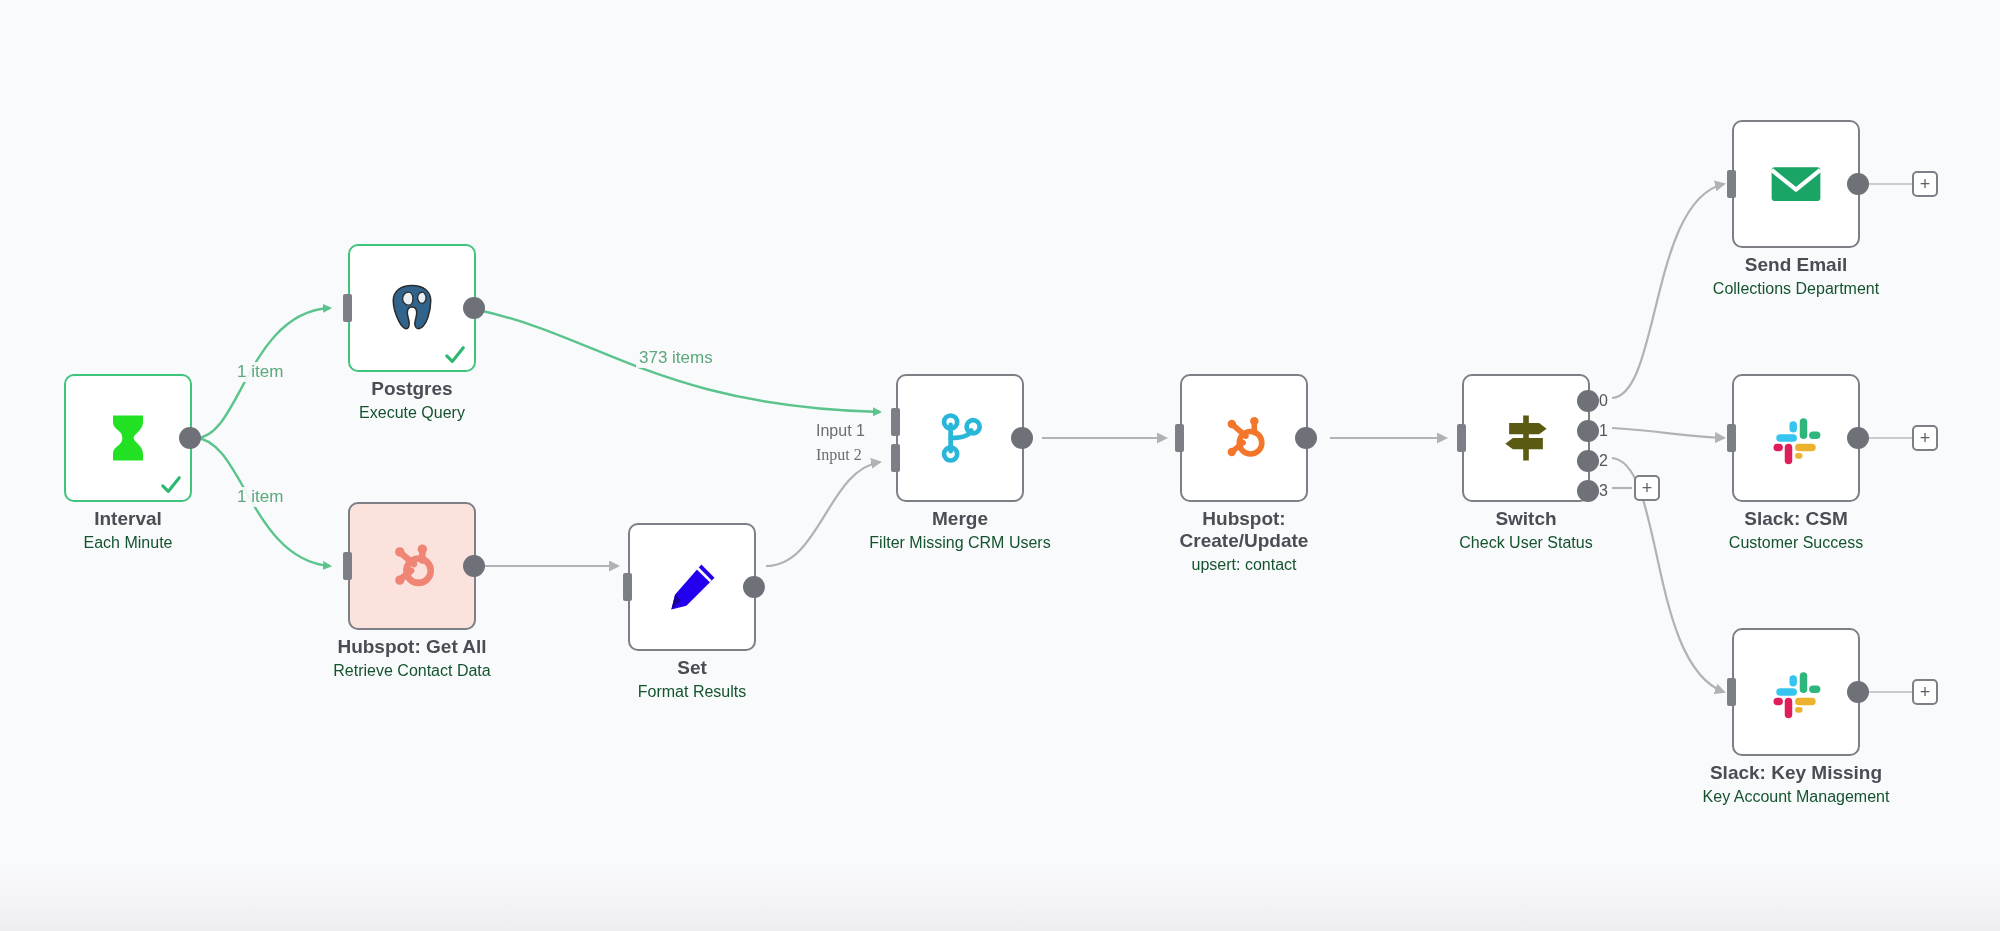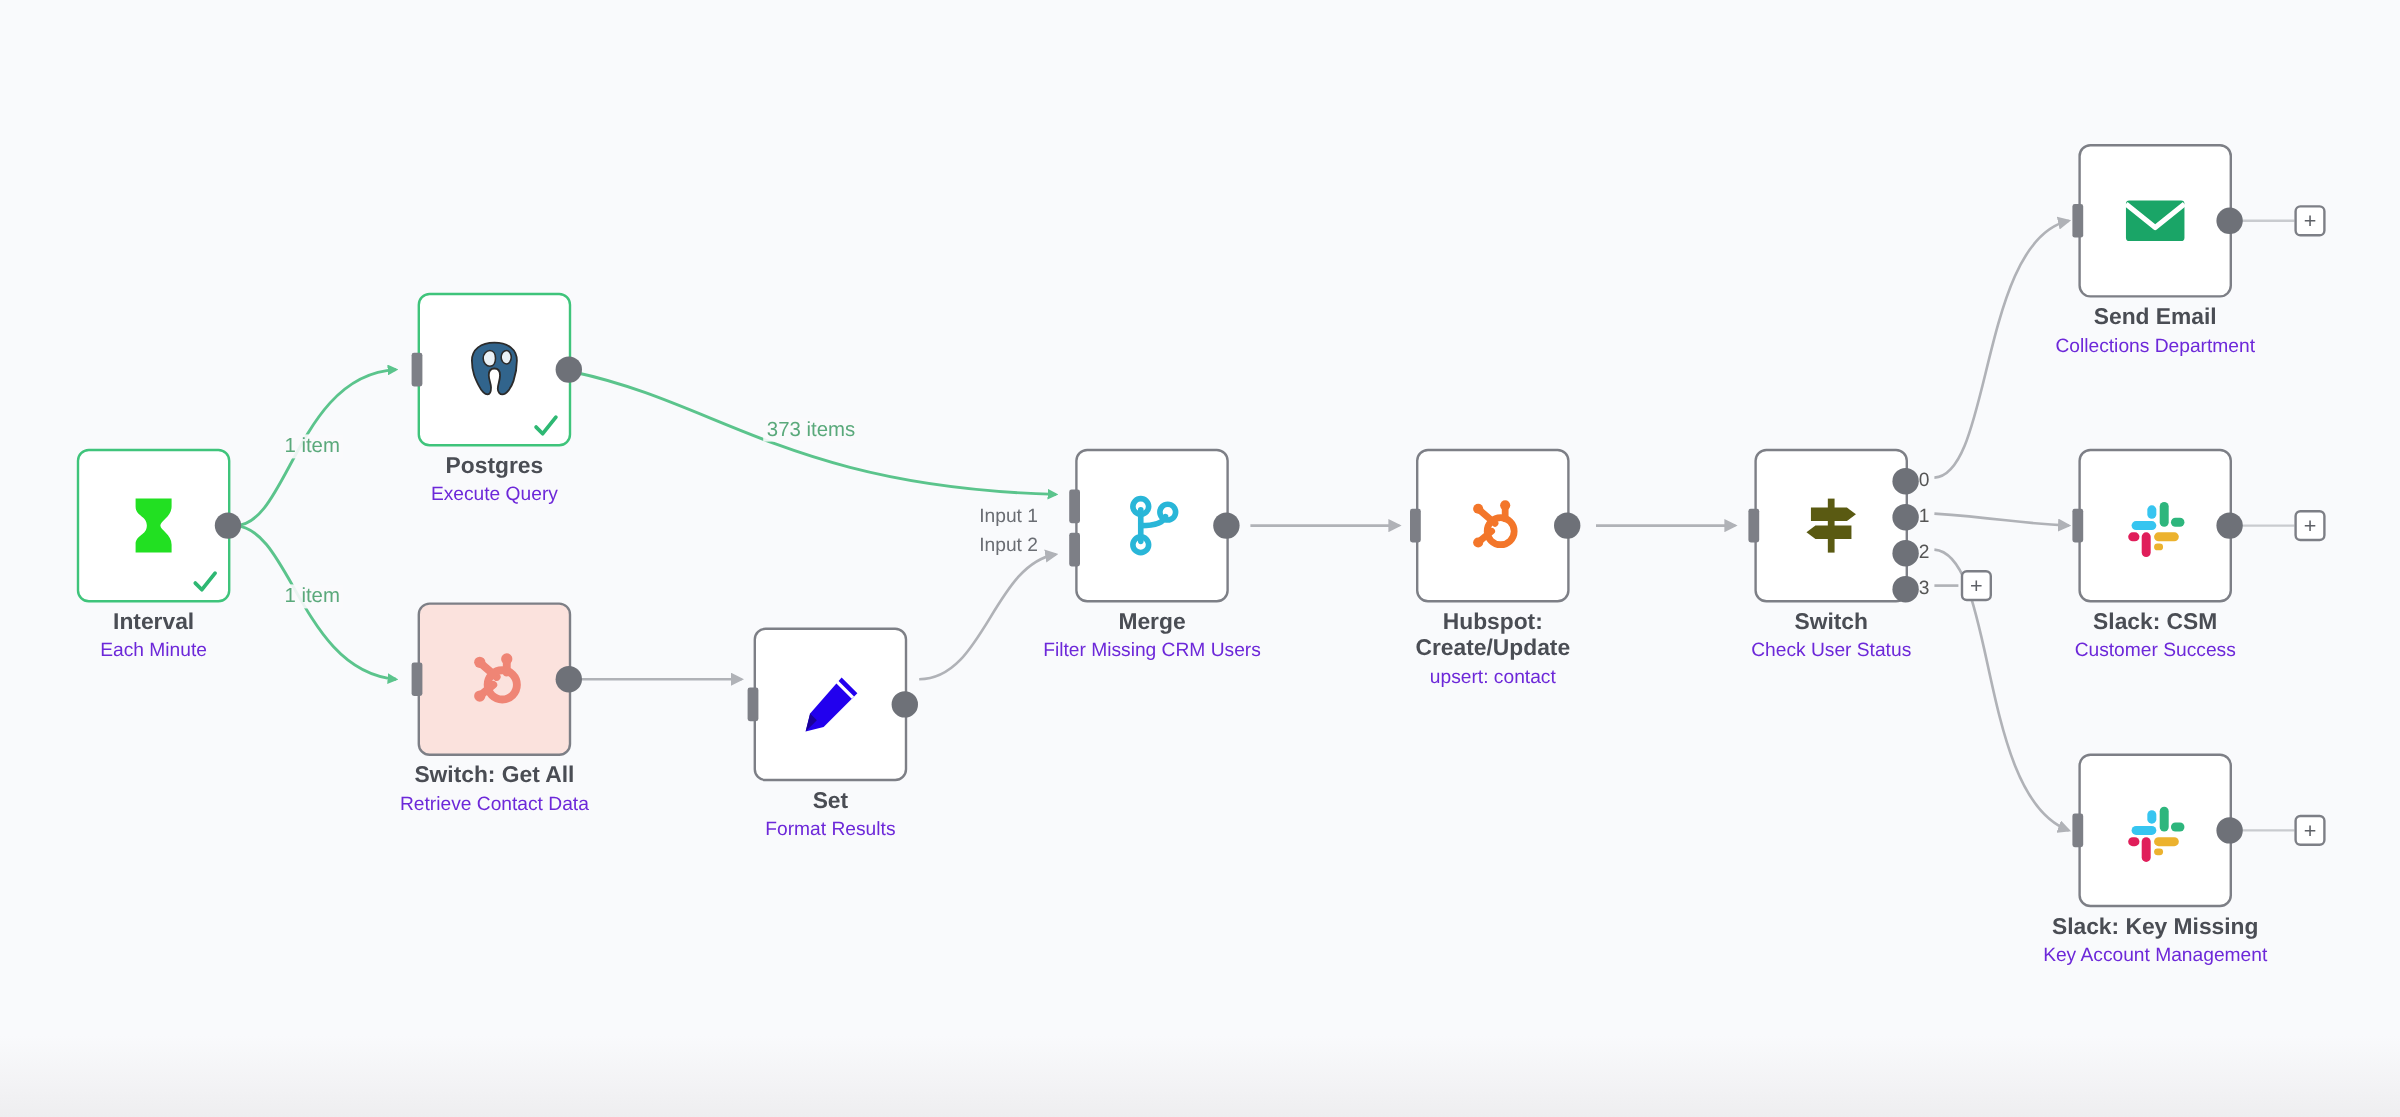--- a/index.html
+++ b/index.html
@@ -79,21 +79,21 @@
   .node-caption {
     position: absolute; top: 134px; left: 50%;
     transform: translateX(-50%);
     text-align: center; white-space: nowrap;
   }
   .node-title {
     font-size: 19px; font-weight: bold; color: #4a4d54;
     line-height: 1.15;
   }
   .node-subtitle {
-    font-size: 16px; color: #6d28d9; margin-top: 3px;
+    font-size: 16px; color: #14532d; margin-top: 3px;
     line-height: 1.2;
   }
 
   
   .plus-btn {
     position: absolute;
     width: 26px; height: 26px;
     border: 2px solid #7d7f86;
     border-radius: 5px;
     background: #fff;
@@ -207,21 +207,21 @@
         </g>
         <circle cx="19" cy="17" r="5" fill="#ef8575"></circle>
         <circle cx="19" cy="47" r="5" fill="#ef8575"></circle>
         <circle cx="43" cy="14" r="5" fill="#ef8575"></circle>
         <circle cx="39" cy="37" r="13" fill="none" stroke="#ef8575" stroke-width="7"></circle>
       </svg>
       <div class="in-port"></div>
       <div class="out-port"></div>
     </div>
     <div class="node-caption">
-      <div class="node-title">Switch: Get All</div>
+      <div class="node-title">Hubspot: Get All</div>
       <div class="node-subtitle">Retrieve Contact Data</div>
     </div>
   </div>
 
   <div class="node" style="left:628px; top:502px;margin-top:21px;">
     <div class="node-box">
       <svg class="node-icon" viewBox="0 0 64 64">
         <path d="M42 8 L56 22 L26 52 L10 56 L14 40 z" fill="#2200ee"></path>
         <path d="M38 12 L52 26" stroke="#ffffff" stroke-width="3"></path>
         <path d="M10 56 L14 40 L20 46 z" fill="#1a0099"></path>
@@ -244,21 +244,21 @@
         </g>
         <circle cx="22" cy="15" r="7" fill="none" stroke="#29b6d8" stroke-width="5"></circle>
         <circle cx="22" cy="49" r="7" fill="none" stroke="#29b6d8" stroke-width="5"></circle>
         <circle cx="46" cy="20" r="7" fill="none" stroke="#29b6d8" stroke-width="5"></circle>
       </svg>
       <div class="in-port p1"></div>
       <div class="in-port p2"></div>
       <div class="out-port"></div>
     </div>
     <div class="in-label" style="left:-80px; top:36px;margin-top:12px;">Input 1</div>
-    <div class="in-label" style="left:-80px; top:72px;">Input 2</div>
+    <div class="in-label" style="left:-80px; top:72px;font-family:Liberation Serif, serif;">Input 2</div>
     <div class="node-caption">
       <div class="node-title">Merge</div>
       <div class="node-subtitle">Filter Missing CRM Users</div>
     </div>
   </div>
 
   <div class="node" style="left:1180px; top:374px;">
     <div class="node-box">
       <svg class="node-icon" viewBox="0 0 64 64">
         <g stroke="#f3762a" stroke-width="6" stroke-linecap="round" fill="none">

